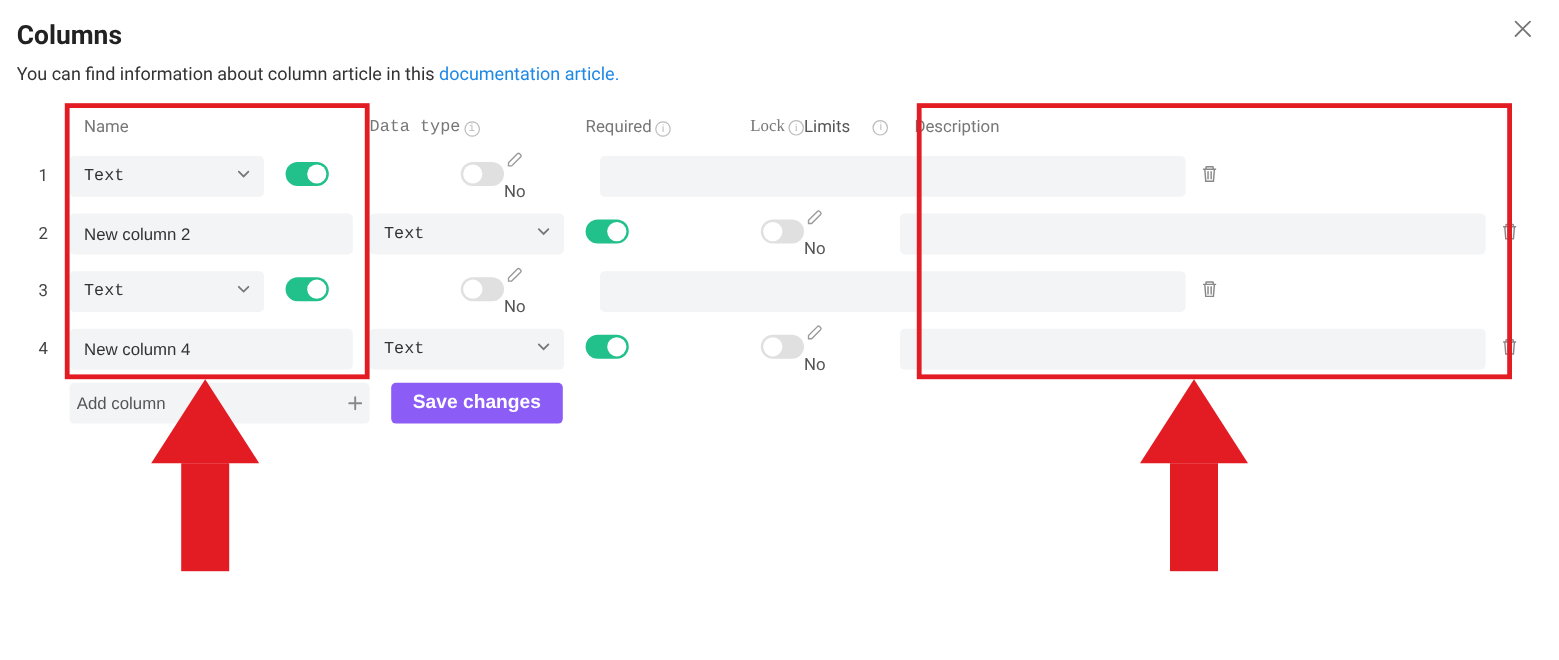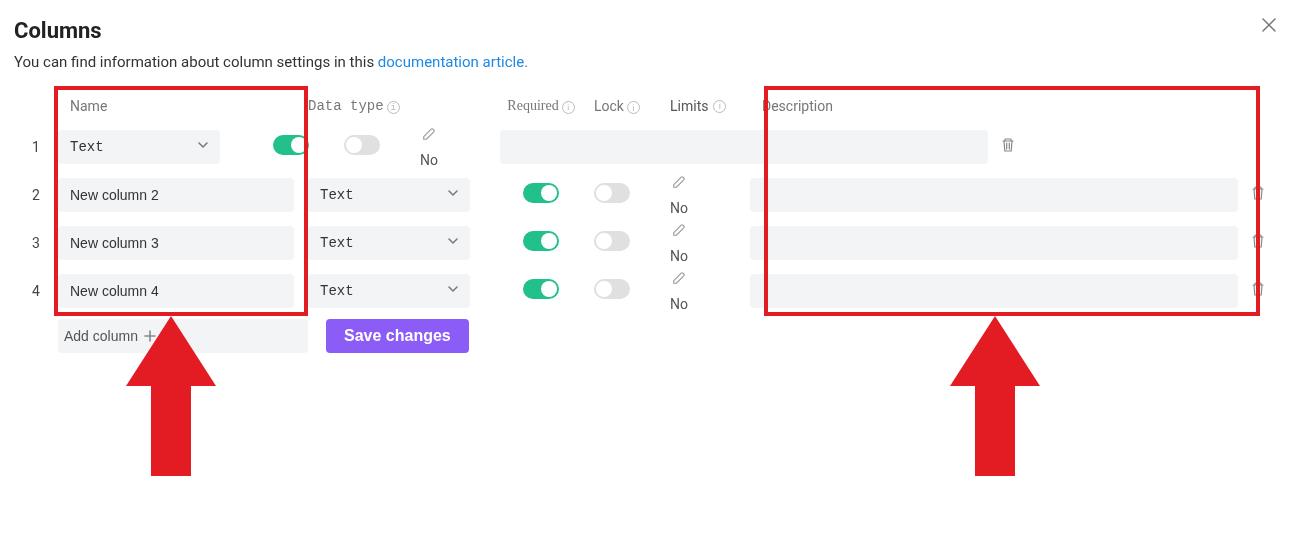--- a/index.html
+++ b/index.html
@@ -46,23 +46,23 @@
   .row {
     display: flex;
     align-items: center;
     height: 48px;
   }
   .row.header { height: 34px; color: #777; font-size: 14px; }
 
   .c-index { width: 44px; text-align: center; font-size: 14px; color: #444;}
   .c-name  { width: 250px; padding-right: 14px;}
   .c-dtype { width: 180px; padding-right: 18px; font-family: Liberation Mono, monospace;}
-  .c-req   { width: 106px; text-align: center; font-family: Liberation Serif, serif;}
-  .c-lock  { width: 76px; text-align: left;}
-  .c-limits{ width: 80px; text-align: left; display:flex; align-items:center; gap:2px; color:#555;}
+  .c-req   { width: 106px; }
+  .c-lock  { width: 76px; text-align: right; font-family: Liberation Serif, serif;}
+  .c-limits{ width: 80px; text-align: left; display:flex; align-items:center; gap:16px; color:#555;}
   .c-desc  { width: 488px; }
   .c-trash { width: 40px; text-align: center; color:#888;}
 
   .input-box {
     width: 100%;
     height: 34px;
     background: #f3f4f6;
     border: none;
     border-radius: 4px;
     padding: 0 12px;
@@ -108,21 +108,21 @@
   .btn-addcol {
     width: 250px;
     height: 34px;
     background:#f3f4f6;
     border:none;
     border-radius:4px;
     color:#555;
     font-size:14px;
     display:flex;
     align-items:center;
-    justify-content:flex-start;
+    justify-content:space-between;
     gap:6px;
     cursor:pointer;
   }
   .btn-save {
     height:34px;
     padding: 0 18px;
     background:#8b5cf6;
     border:none;
     border-radius:4px;
     color:#fff;
@@ -171,21 +171,21 @@
 <div class="header-row">
   <div class="page-title">Columns</div>
   <div class="close-x">
     <svg width="16" height="16" viewBox="0 0 16 16">
         <path d="M2 2 L14 14 M14 2 L2 14" stroke="#777" stroke-width="1.5" fill="none" stroke-linecap="round"></path>
       </svg>
   </div>
 </div>
 
 <div class="subtitle">
-  <span>You can find information about column settings in this </span><a href="#">documentation article.</a>
+  <span>You can find information about column article in this </span><a href="#">documentation article.</a>
 </div>
 
 <div class="table-area">
 
   <div class="row header">
     <div class="c-index"></div>
     <div class="c-name" style="padding-left:12px">Name</div>
     <div class="c-dtype">
       <span>Data type</span><span class="info-icon">i</span>
     </div>
@@ -262,21 +262,20 @@
         <span>No</span>
       </div>
     </div>
     <div class="c-desc"><input class="input-box" value="" style=""></div>
     <div class="c-trash"><svg width="16" height="16" viewBox="0 0 16 16">
             <path d="M3 4 H13 M5 4 V2.5 A0.5 0.5 0 0 1 5.5 2 H10.5 A0.5 0.5 0 0 1 11 2.5 V4 M4 4 L4.8 14 H11.2 L12 4 M6.7 6 V12 M9.3 6 V12" fill="none" stroke="#888" stroke-width="1.2" stroke-linecap="round"></path>
           </svg></div>
   </div>
       <div class="row">
     <div class="c-index">3</div>
-    <div class="c-name"><input class="input-box" value="New column 3" style=""></div>
     <div class="c-dtype">
       <div class="select-box">
         <span>Text</span>
         <span class="chev">
           <svg width="10" height="10" viewBox="0 0 10 10">
                 <path d="M1 3 L5 7 L9 3" fill="none" stroke="#777" stroke-width="1.5" stroke-linecap="round"></path>
               </svg>
         </span>
       </div>
     </div>

